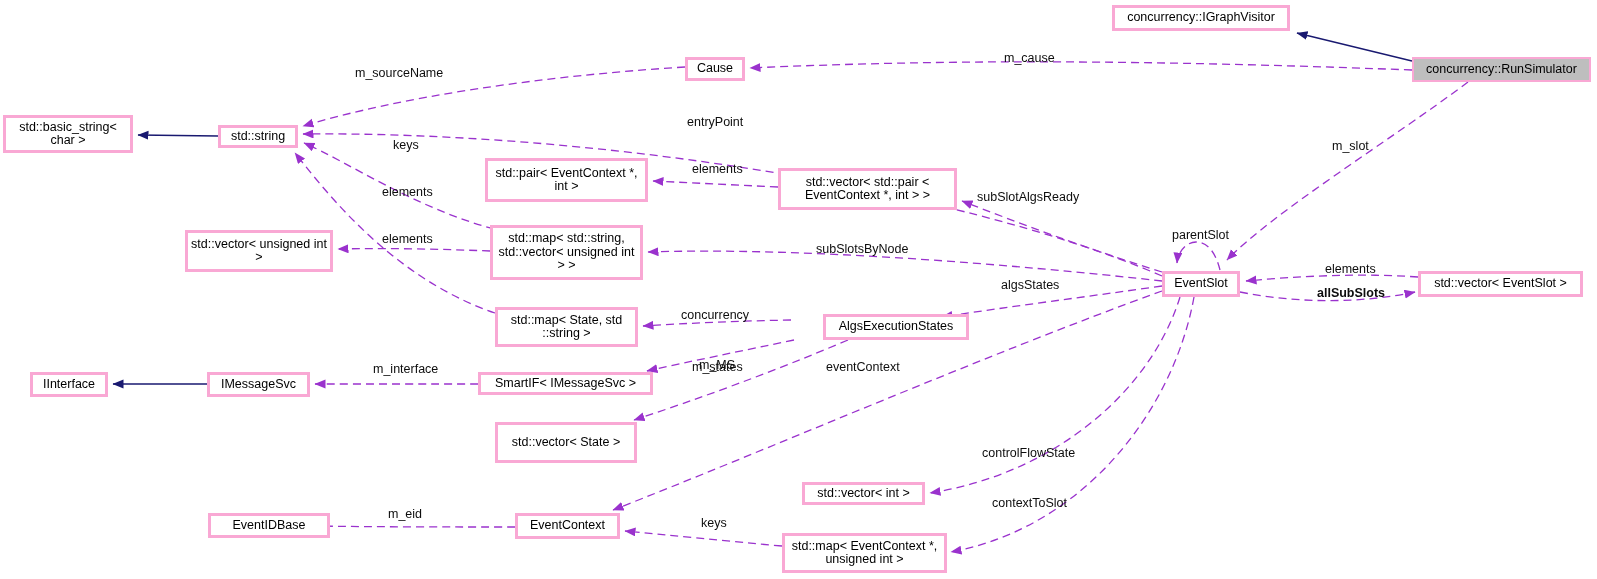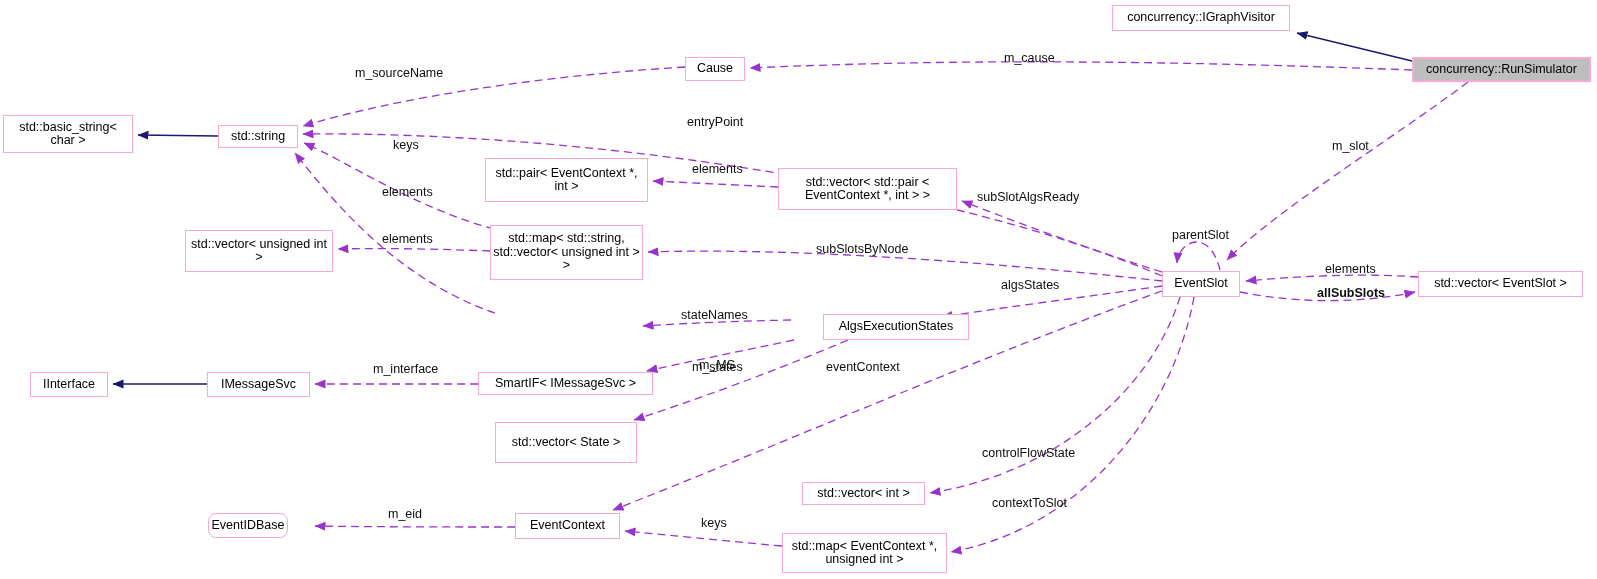--- a/index.html
+++ b/index.html
@@ -16,21 +16,21 @@
     left: 0; top: 0;
     width: 1597px; height: 579px;
   }
   .node {
     position: absolute;
     box-sizing: border-box;
     display: flex;
     align-items: center;
     justify-content: center;
     text-align: center;
-    border: 1px solid #f9a8d4;
+    border: 3px solid #f9a8d4;
     background: #ffffff;
     color: #000000;
     font-size: 12.5px;
     line-height: 13.5px;
     padding: 1px 2px;
     cursor: pointer;
   }
   .node.highlight {
     background: #bebebe;
     border-width: 2px;
@@ -110,36 +110,39 @@
     </div>
   <div class="node" style="left:485px;  top:158px; width:163px; height:44px;">
       <span>std::pair&lt; EventContext *, int &gt;</span>
     </div>
   <div class="node" style="left:778px;  top:168px; width:179px; height:42px;">
       <span>std::vector&lt; std::pair &lt; EventContext *, int &gt; &gt;</span>
     </div>
   <div class="node" style="left:490px;  top:225px; width:153px; height:55px;text-align:center;">
       <span>std::map&lt; std::string, std::vector&lt; unsigned int &gt; &gt;</span>
     </div>
+  <div class="node" style="left:495px;  top:307px; width:143px; height:40px;">
+      <span>std::map&lt; State, std ::string &gt;</span>
+    </div>
   <div class="node" style="left:823px;  top:314px; width:146px; height:26px;">
       <span>AlgsExecutionStates</span>
     </div>
   <div class="node" style="left:478px;  top:372px; width:175px; height:23px;">
       <span>SmartIF&lt; IMessageSvc &gt;</span>
     </div>
   <div class="node" style="left:30px;   top:372px; width:78px;  height:25px;">
       <span>IInterface</span>
     </div>
   <div class="node" style="left:207px;  top:372px; width:103px; height:25px;">
       <span>IMessageSvc</span>
     </div>
   <div class="node" style="left:495px;  top:422px; width:142px; height:41px;">
       <span>std::vector&lt; State &gt;</span>
     </div>
-  <div class="node" style="left:208px;  top:513px; width:80px; height:25px;border-radius:8px;">
+  <div class="node" style="left:208px;  top:513px; width:122px; height:25px;">
       <span>EventIDBase</span>
     </div>
   <div class="node" style="left:515px;  top:513px; width:105px; height:26px;">
       <span>EventContext</span>
     </div>
   <div class="node" style="left:802px;  top:482px; width:123px; height:23px;">
       <span>std::vector&lt; int &gt;</span>
     </div>
   <div class="node" style="left:782px;  top:533px; width:165px; height:40px;">
       <span>std::map&lt; EventContext *, unsigned int &gt;</span>
@@ -153,21 +156,21 @@
 
   <span class="edge-label" style="left:355px;  top:66px;">m_sourceName</span>
   <span class="edge-label" style="left:1004px; top:51px;">m_cause</span>
   <span class="edge-label" style="left:687px;  top:115px;">entryPoint</span>
   <span class="edge-label" style="left:393px;  top:138px;">keys</span>
   <span class="edge-label" style="left:382px;  top:185px;">elements</span>
   <span class="edge-label" style="left:382px;  top:232px;">elements</span>
   <span class="edge-label" style="left:692px;  top:162px;">elements</span>
   <span class="edge-label" style="left:977px;  top:190px;">subSlotAlgsReady</span>
   <span class="edge-label" style="left:816px;  top:242px;">subSlotsByNode</span>
-  <span class="edge-label" style="left:681px;  top:308px;">stateNames</span>
+  <span class="edge-label" style="left:681px;  top:308px;">concurrency</span>
   <span class="edge-label" style="left:699px;  top:330px;margin-top:28px;">m_MS</span>
   <span class="edge-label" style="left:692px;  top:360px;">m_states</span>
   <span class="edge-label" style="left:1001px; top:278px;">algsStates</span>
   <span class="edge-label" style="left:826px;  top:360px;">eventContext</span>
   <span class="edge-label" style="left:373px;  top:362px;">m_interface</span>
   <span class="edge-label" style="left:388px;  top:507px;">m_eid</span>
   <span class="edge-label" style="left:701px;  top:516px;">keys</span>
   <span class="edge-label" style="left:982px;  top:446px;">controlFlowState</span>
   <span class="edge-label" style="left:992px;  top:496px;">contextToSlot</span>
   <span class="edge-label" style="left:1332px; top:139px;">m_slot</span>

